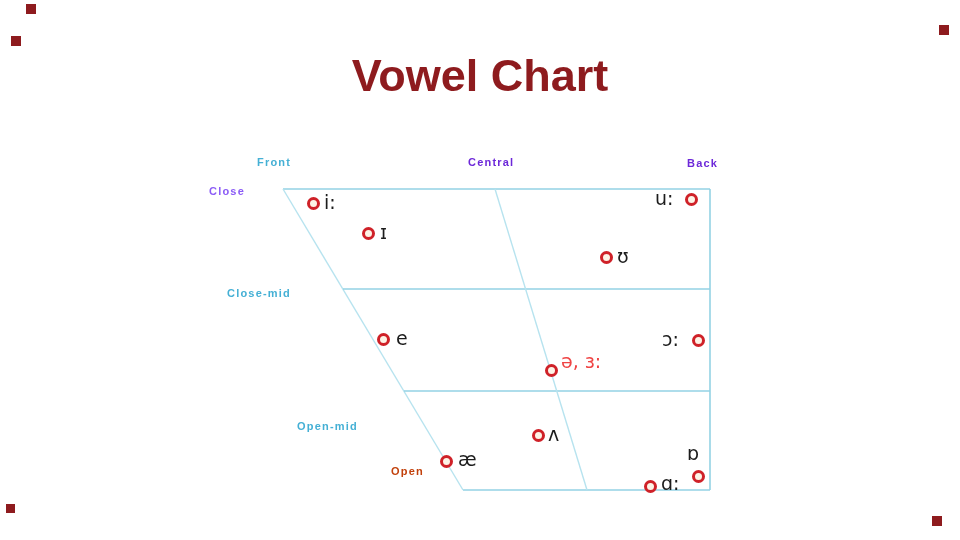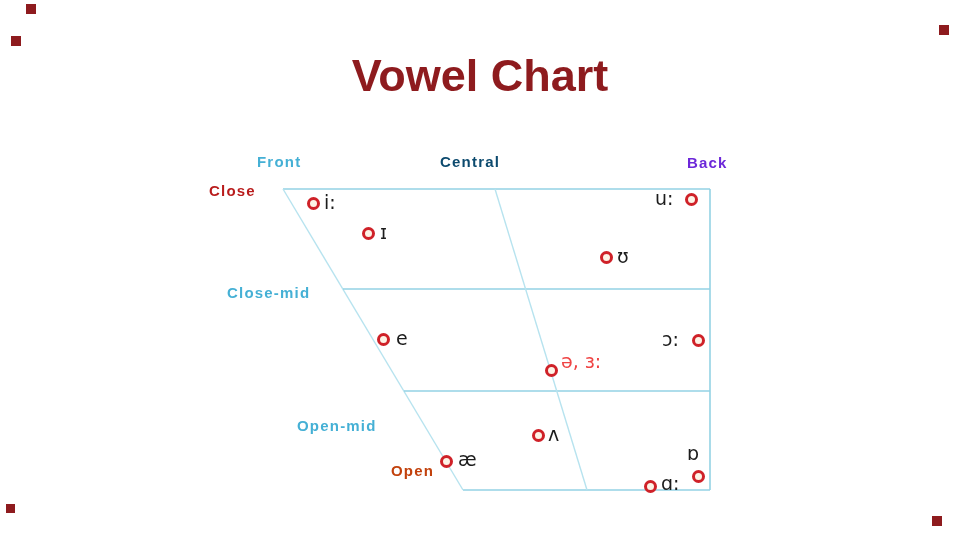--- a/index.html
+++ b/index.html
@@ -7,21 +7,21 @@
     position:relative;width:960px;height:540px;background:#ffffff;overflow:hidden;
     font-family:"Liberation Sans",sans-serif;
   }
   .page-title{
     position:absolute;left:0;right:0;top:52px;margin:0;
     text-align:center;font-weight:700;font-size:45px;line-height:48px;
     letter-spacing:0px;
   }
   .corner-mark{position:absolute;}
   .axis-label{
-    position:absolute;font-weight:700;font-size:15px;line-height:14px;
+    position:absolute;font-weight:700;font-size:11px;line-height:14px;
     letter-spacing:1.2px;white-space:nowrap;text-align:right;
   }
   .vowel-symbol{
     position:absolute;font-family:"DejaVu Sans",sans-serif;
     font-size:19px;line-height:19px;white-space:nowrap;
   }
   .vowel-dot{
     position:absolute;width:13px;height:13px;box-sizing:border-box;
     border-radius:50%;
   }
@@ -36,23 +36,23 @@
       <line x1="283" y1="189" x2="710" y2="189" stroke="#93d2e4" stroke-width="1.6"></line>
       <line x1="710" y1="189" x2="710" y2="490" stroke="#93d2e4" stroke-width="1.6"></line>
       <line x1="463" y1="490" x2="710" y2="490" stroke="#93d2e4" stroke-width="1.6"></line>
       <line x1="283" y1="189" x2="463" y2="490" stroke="#b7e3ef" stroke-width="1.4"></line>
       <line x1="343" y1="289" x2="710" y2="289" stroke="#93d2e4" stroke-width="1.6"></line>
       <line x1="404" y1="391" x2="710" y2="391" stroke="#93d2e4" stroke-width="1.6"></line>
       <line x1="495" y1="189" x2="587" y2="490" stroke="#b7e3ef" stroke-width="1.4"></line>
     </svg>
   <div id="axis-labels">
       <div class="axis-label" style="left: 257px; top: 155px; color: rgb(69, 176, 213);">Front</div>
-      <div class="axis-label" style="left: 440px; top: 155px; color: #0c4a6e;">Central</div>
+      <div class="axis-label" style="left: 468px; top: 155px; color: #6d28d9;">Central</div>
       <div class="axis-label" style="left: 687px; top: 156px; color: #6d28d9;">Back</div>
-      <div class="axis-label" style="left: 209px; top: 184px; color: #b91c1c;">Close</div>
+      <div class="axis-label" style="left: 209px; top: 184px; color: #8b5cf6;">Close</div>
       <div class="axis-label" style="left: 227px; top: 286px; color: rgb(69, 176, 213);">Close-mid</div>
       <div class="axis-label" style="left: 297px; top: 387px; color: rgb(69, 176, 213); margin-top: 32px;">Open-mid</div>
       <div class="axis-label" style="left: 391px; top: 464px; color: #c2410c;">Open</div>
     </div>
   <div id="vowels">
       <div class="vowel-dot" style="left: 306.5px; top: 196.5px; border: 3.5px solid rgb(207, 33, 40); background: rgb(253, 243, 230);"></div>
       <div class="vowel-symbol" style="left: 324px; top: 193px; color: rgb(28, 28, 28);">i:</div>
       <div class="vowel-dot" style="left: 361.5px; top: 226.5px; border: 3.5px solid rgb(207, 33, 40); background: rgb(253, 243, 230);"></div>
       <div class="vowel-symbol" style="left: 380px; top: 223px; color: rgb(28, 28, 28);">ɪ</div>
       <div class="vowel-dot" style="left: 684.5px; top: 192.5px; border: 3.5px solid rgb(207, 33, 40); background: rgb(253, 243, 230);"></div>

